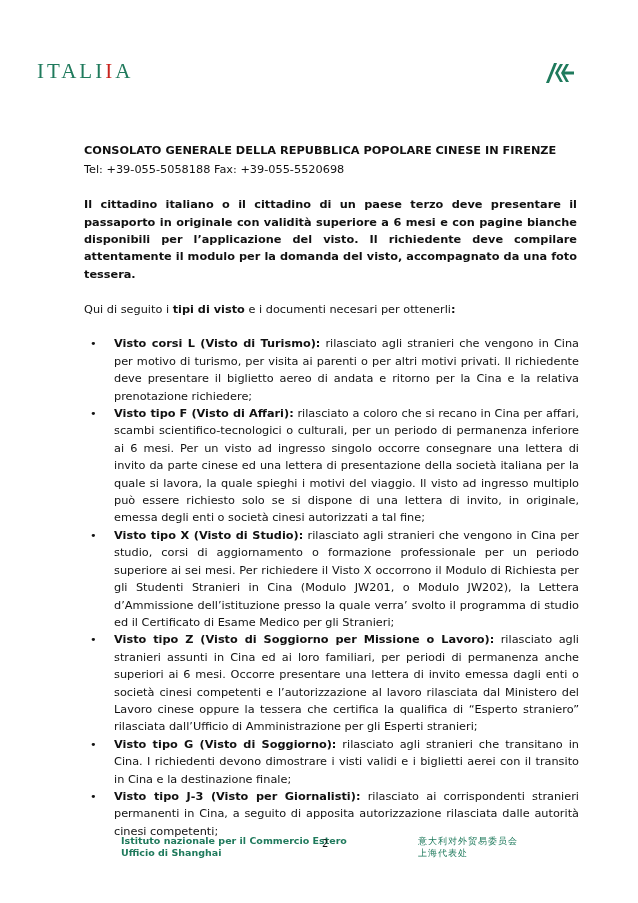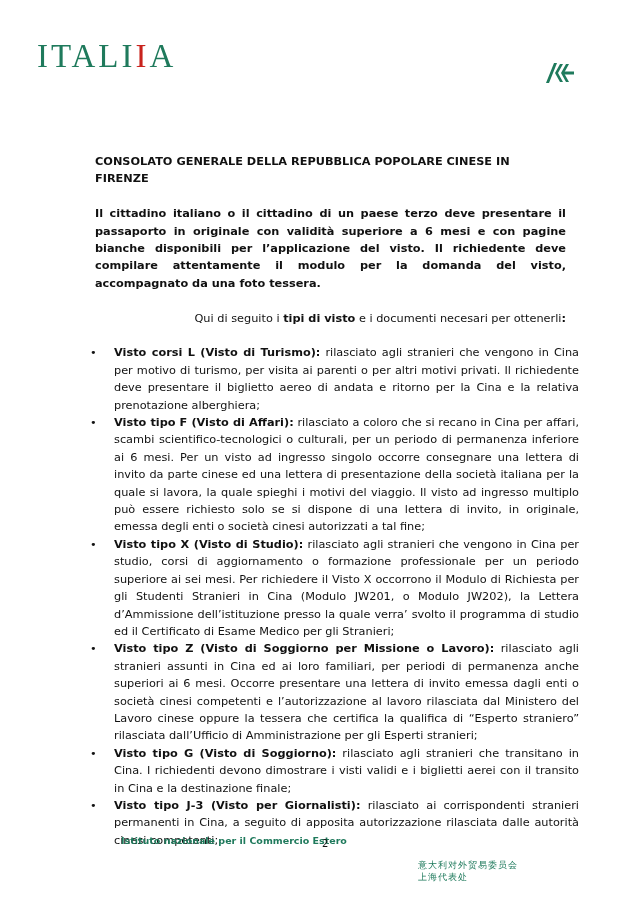--- a/index.html
+++ b/index.html
@@ -1,66 +1,68 @@
 <!DOCTYPE html>
 <html><head>
 <meta charset="utf-8">
 <style>
   html, body { margin: 0; padding: 0; background: #ffffff; }
   body { width: 638px; height: 903px; position: relative; overflow: hidden;
          font-family: "DejaVu Sans", sans-serif; color: #111; }
-  .logo-italia { position: absolute; left: 37px; top: 38px; font-family: "Liberation Serif", serif;
-                 font-size: 33px; letter-spacing: 3px; color: #1f7a5c; }
+  .logo-italia { position: absolute; left: 37px; top: 59px; font-family: "Liberation Serif", serif;
+                 font-size: 21px; letter-spacing: 3px; color: #1f7a5c; }
   .logo-italia .red { color: #c8231d; }
   .logo-ice { position: absolute; left: 545px; top: 62px; width: 30px; height: 22px; }
   .content { position: absolute; left: 82px; top: 140px; width: 497px; font-size: 11.3px; line-height: 17.4px; }
-  .content p { margin: 13px; }
+  .content p { margin: 2px; }
   .content .title { font-weight: bold; }
   .justify { text-align: justify; }
   .para1 { margin-top: 17.4px !important; font-weight: bold; }
-  .para2 { margin-top: 17.4px !important; text-align: right; }
+  .para2 { margin-top: 17.4px !important; }
   ul.visas { margin: 17.4px 0 0 0; padding: 0 0 0 32px; list-style: none; }
   ul.visas li { position: relative; text-align: justify; }
   ul.visas li .bullet { position: absolute; left: -24px; top: 0; }
   b { font-weight: bold; }
   .footer-left { position: absolute; left: 121px; top: 835px; font-size: 9.5px; line-height: 11.5px;
                  color: #1f7a5c; font-weight: bold; }
   .page-num { position: absolute; left: 322px; top: 838px; font-size: 10px; color: #111; }
   .footer-right { position: absolute; left: 418px; top: 835px; font-size: 9px; line-height: 12px;
-                  color: #1f7a5c; font-family: "DejaVu Serif", serif; letter-spacing: 1px; margin-top: 24px; }
+                  color: #1f7a5c; font-family: "DejaVu Serif", serif; letter-spacing: 1px; }
 </style>
 </head>
 <body>
 
 <div class="logo-italia"><span>ITAL</span><span>I</span><span class="red">I</span><span>A</span></div>
 
 <svg class="logo-ice" viewBox="0 0 30 22">
   <path d="M9 1 L12 1 L4 21 L1 21 Z" fill="#1f7a5c"></path>
   <path d="M15 2 L18 2 L13 11 L18 20 L15 20 L10 11 Z" fill="#1f7a5c"></path>
   <path d="M21 2 L24 2 L19 11 L24 20 L21 20 L16 11 Z" fill="#1f7a5c"></path>
   <rect x="18" y="9.5" width="11" height="3" fill="#1f7a5c"></rect>
 </svg>
 
 <div class="content">
   <p class="title">CONSOLATO GENERALE DELLA REPUBBLICA POPOLARE CINESE IN FIRENZE</p>
+  <p>Tel: +39-055-5058188 Fax: +39-055-5520698</p>
 
   <p class="justify para1">Il cittadino italiano o il cittadino di un paese terzo deve presentare il passaporto in originale con validità superiore a 6 mesi e con pagine bianche disponibili per l’applicazione del visto. Il richiedente deve compilare attentamente il modulo per la domanda del visto, accompagnato da una foto tessera.</p>
 
   <p class="para2"><span>Qui di seguito i </span><b>tipi di visto</b><span> e i documenti necesari per ottenerli</span><b>:</b></p>
 
   <ul class="visas">
-    <li><span class="bullet">•</span><b>Visto corsi L (Visto di Turismo):</b><span> rilasciato agli stranieri che vengono in Cina per motivo di turismo, per visita ai parenti o per altri motivi privati. Il richiedente deve presentare il biglietto aereo di andata e ritorno per la Cina e la relativa prenotazione alberghiera;</span></li>
+    <li><span class="bullet">•</span><b>Visto corsi L (Visto di Turismo):</b><span> rilasciato agli stranieri che vengono in Cina per motivo di turismo, per visita ai parenti o per altri motivi privati. Il richiedente deve presentare il biglietto aereo di andata e ritorno per la Cina e la relativa prenotazione richiedere;</span></li>
     <li><span class="bullet">•</span><b>Visto tipo F (Visto di Affari):</b><span> rilasciato a coloro che si recano in Cina per affari, scambi scientifico-tecnologici o culturali, per un periodo di permanenza inferiore ai 6 mesi. Per un visto ad ingresso singolo occorre consegnare una lettera di invito da parte cinese ed una lettera di presentazione della società italiana per la quale si lavora, la quale spieghi i motivi del viaggio. Il visto ad ingresso multiplo può essere richiesto solo se si dispone di una lettera di invito, in originale, emessa degli enti o società cinesi autorizzati a tal fine;</span></li>
     <li><span class="bullet">•</span><b>Visto tipo X (Visto di Studio):</b><span> rilasciato agli stranieri che vengono in Cina per studio, corsi di aggiornamento o formazione professionale per un periodo superiore ai sei mesi. Per richiedere il Visto X occorrono il Modulo di Richiesta per gli Studenti Stranieri in Cina (Modulo JW201, o Modulo JW202), la Lettera d’Ammissione dell’istituzione presso la quale verra’ svolto il programma di studio ed il Certificato di Esame Medico per gli Stranieri;</span></li>
     <li><span class="bullet">•</span><b>Visto tipo Z (Visto di Soggiorno per Missione o Lavoro):</b><span> rilasciato agli stranieri assunti in Cina ed ai loro familiari, per periodi di permanenza anche superiori ai 6 mesi. Occorre presentare una lettera di invito emessa dagli enti o società cinesi competenti e l’autorizzazione al lavoro rilasciata dal Ministero del Lavoro cinese oppure la tessera che certifica la qualifica di “Esperto straniero” rilasciata dall’Ufficio di Amministrazione per gli Esperti stranieri;</span></li>
     <li><span class="bullet">•</span><b>Visto tipo G (Visto di Soggiorno):</b><span> rilasciato agli stranieri che transitano in Cina. I richiedenti devono dimostrare i visti validi e i biglietti aerei con il transito in Cina e la destinazione finale;</span></li>
     <li><span class="bullet">•</span><b>Visto tipo J-3 (Visto per Giornalisti):</b><span> rilasciato ai corrispondenti stranieri permanenti in Cina, a seguito di apposita autorizzazione rilasciata dalle autorità cinesi competenti;</span></li>
   </ul>
 </div>
 
 <div class="footer-left">
   <div>Istituto nazionale per il Commercio Estero</div>
+  <div>Ufficio di Shanghai</div>
 </div>
 <div class="page-num">2</div>
 <div class="footer-right">
   <div>意大利对外贸易委员会</div>
   <div>上海代表处</div>
 </div>
 
 </body></html>

